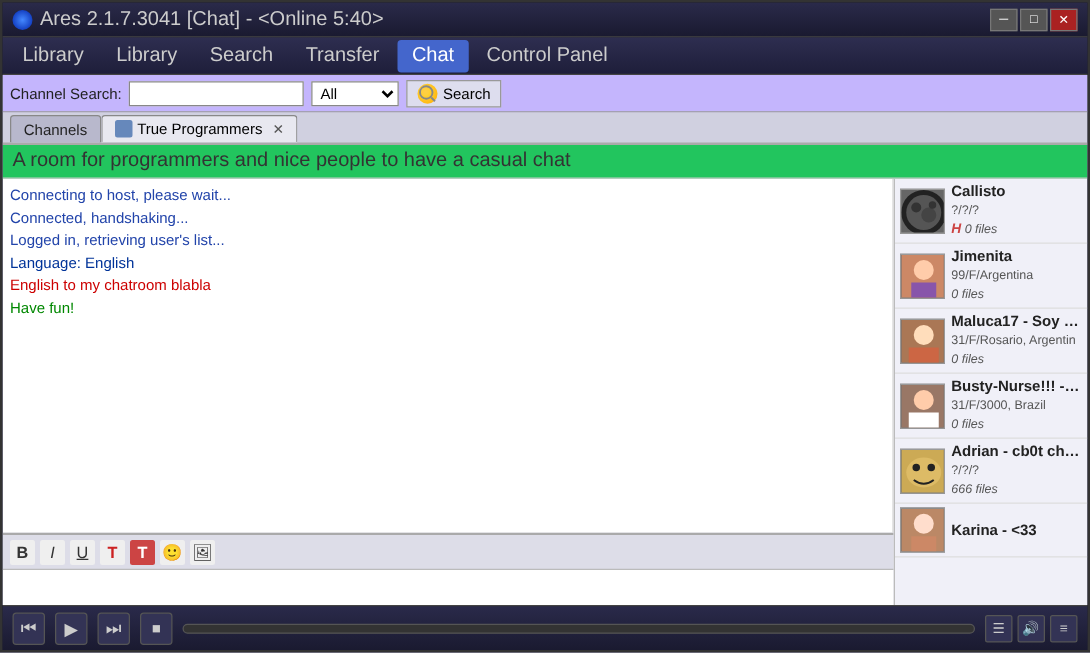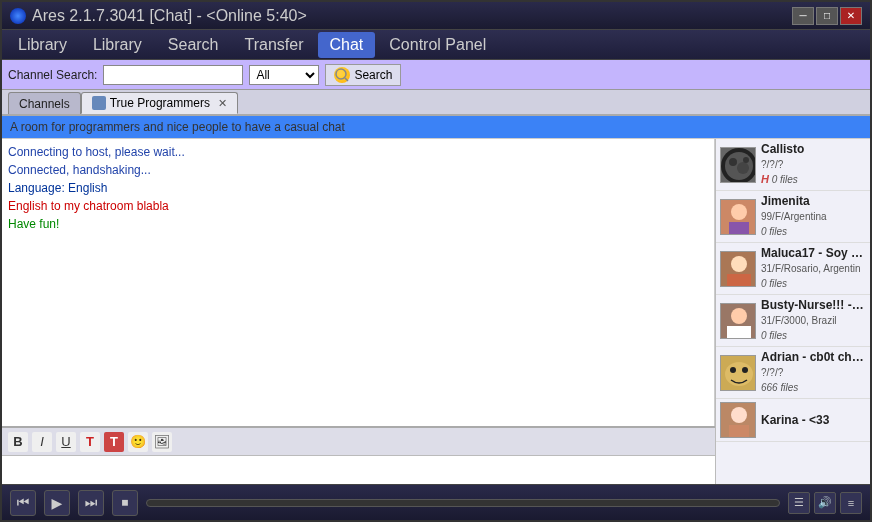--- a/index.html
+++ b/index.html
@@ -161,25 +161,25 @@
     .tab-icon {
       width: 14px;
       height: 14px;
       background: #6688bb;
       border-radius: 2px;
       display: inline-block;
     }
 
     
     #room-desc {
-      background: #3b82f6;
+      background: #22c55e;
       padding: 4px 8px;
       border-bottom: 1px solid #ccc;
       color: #333;
-      font-size: 12px;
+      font-size: 16px;
     }
 
     
     #chat-area {
       flex: 1;
       background: #fff;
       overflow-y: auto;
       padding: 4px 6px;
       border-right: 1px solid #ccc;
       position: relative;
@@ -425,20 +425,21 @@
     </div>
 
     <div id="room-desc">A room for programmers and nice people to have a casual chat</div>
 
     <div id="chat-main">
       <div id="chat-left">
 
         <div id="chat-area">
           <div class="chat-line chat-blue">Connecting to host, please wait...</div>
           <div class="chat-line chat-blue">Connected, handshaking...</div>
+          <div class="chat-line chat-blue">Logged in, retrieving user's list...</div>
           <div class="chat-line chat-dark-blue">Language: English</div>
           <div class="chat-line chat-red">English to my chatroom blabla</div>
           <div class="chat-line chat-green">Have fun!</div>
         </div>
 
         <div id="chat-input-area">
           <div id="chat-toolbar">
             <button class="chat-tool-btn" style="font-weight:bold;">B</button>
             <button class="chat-tool-btn" style="font-style:italic;">I</button>
             <button class="chat-tool-btn" style="text-decoration:underline;">U</button>

